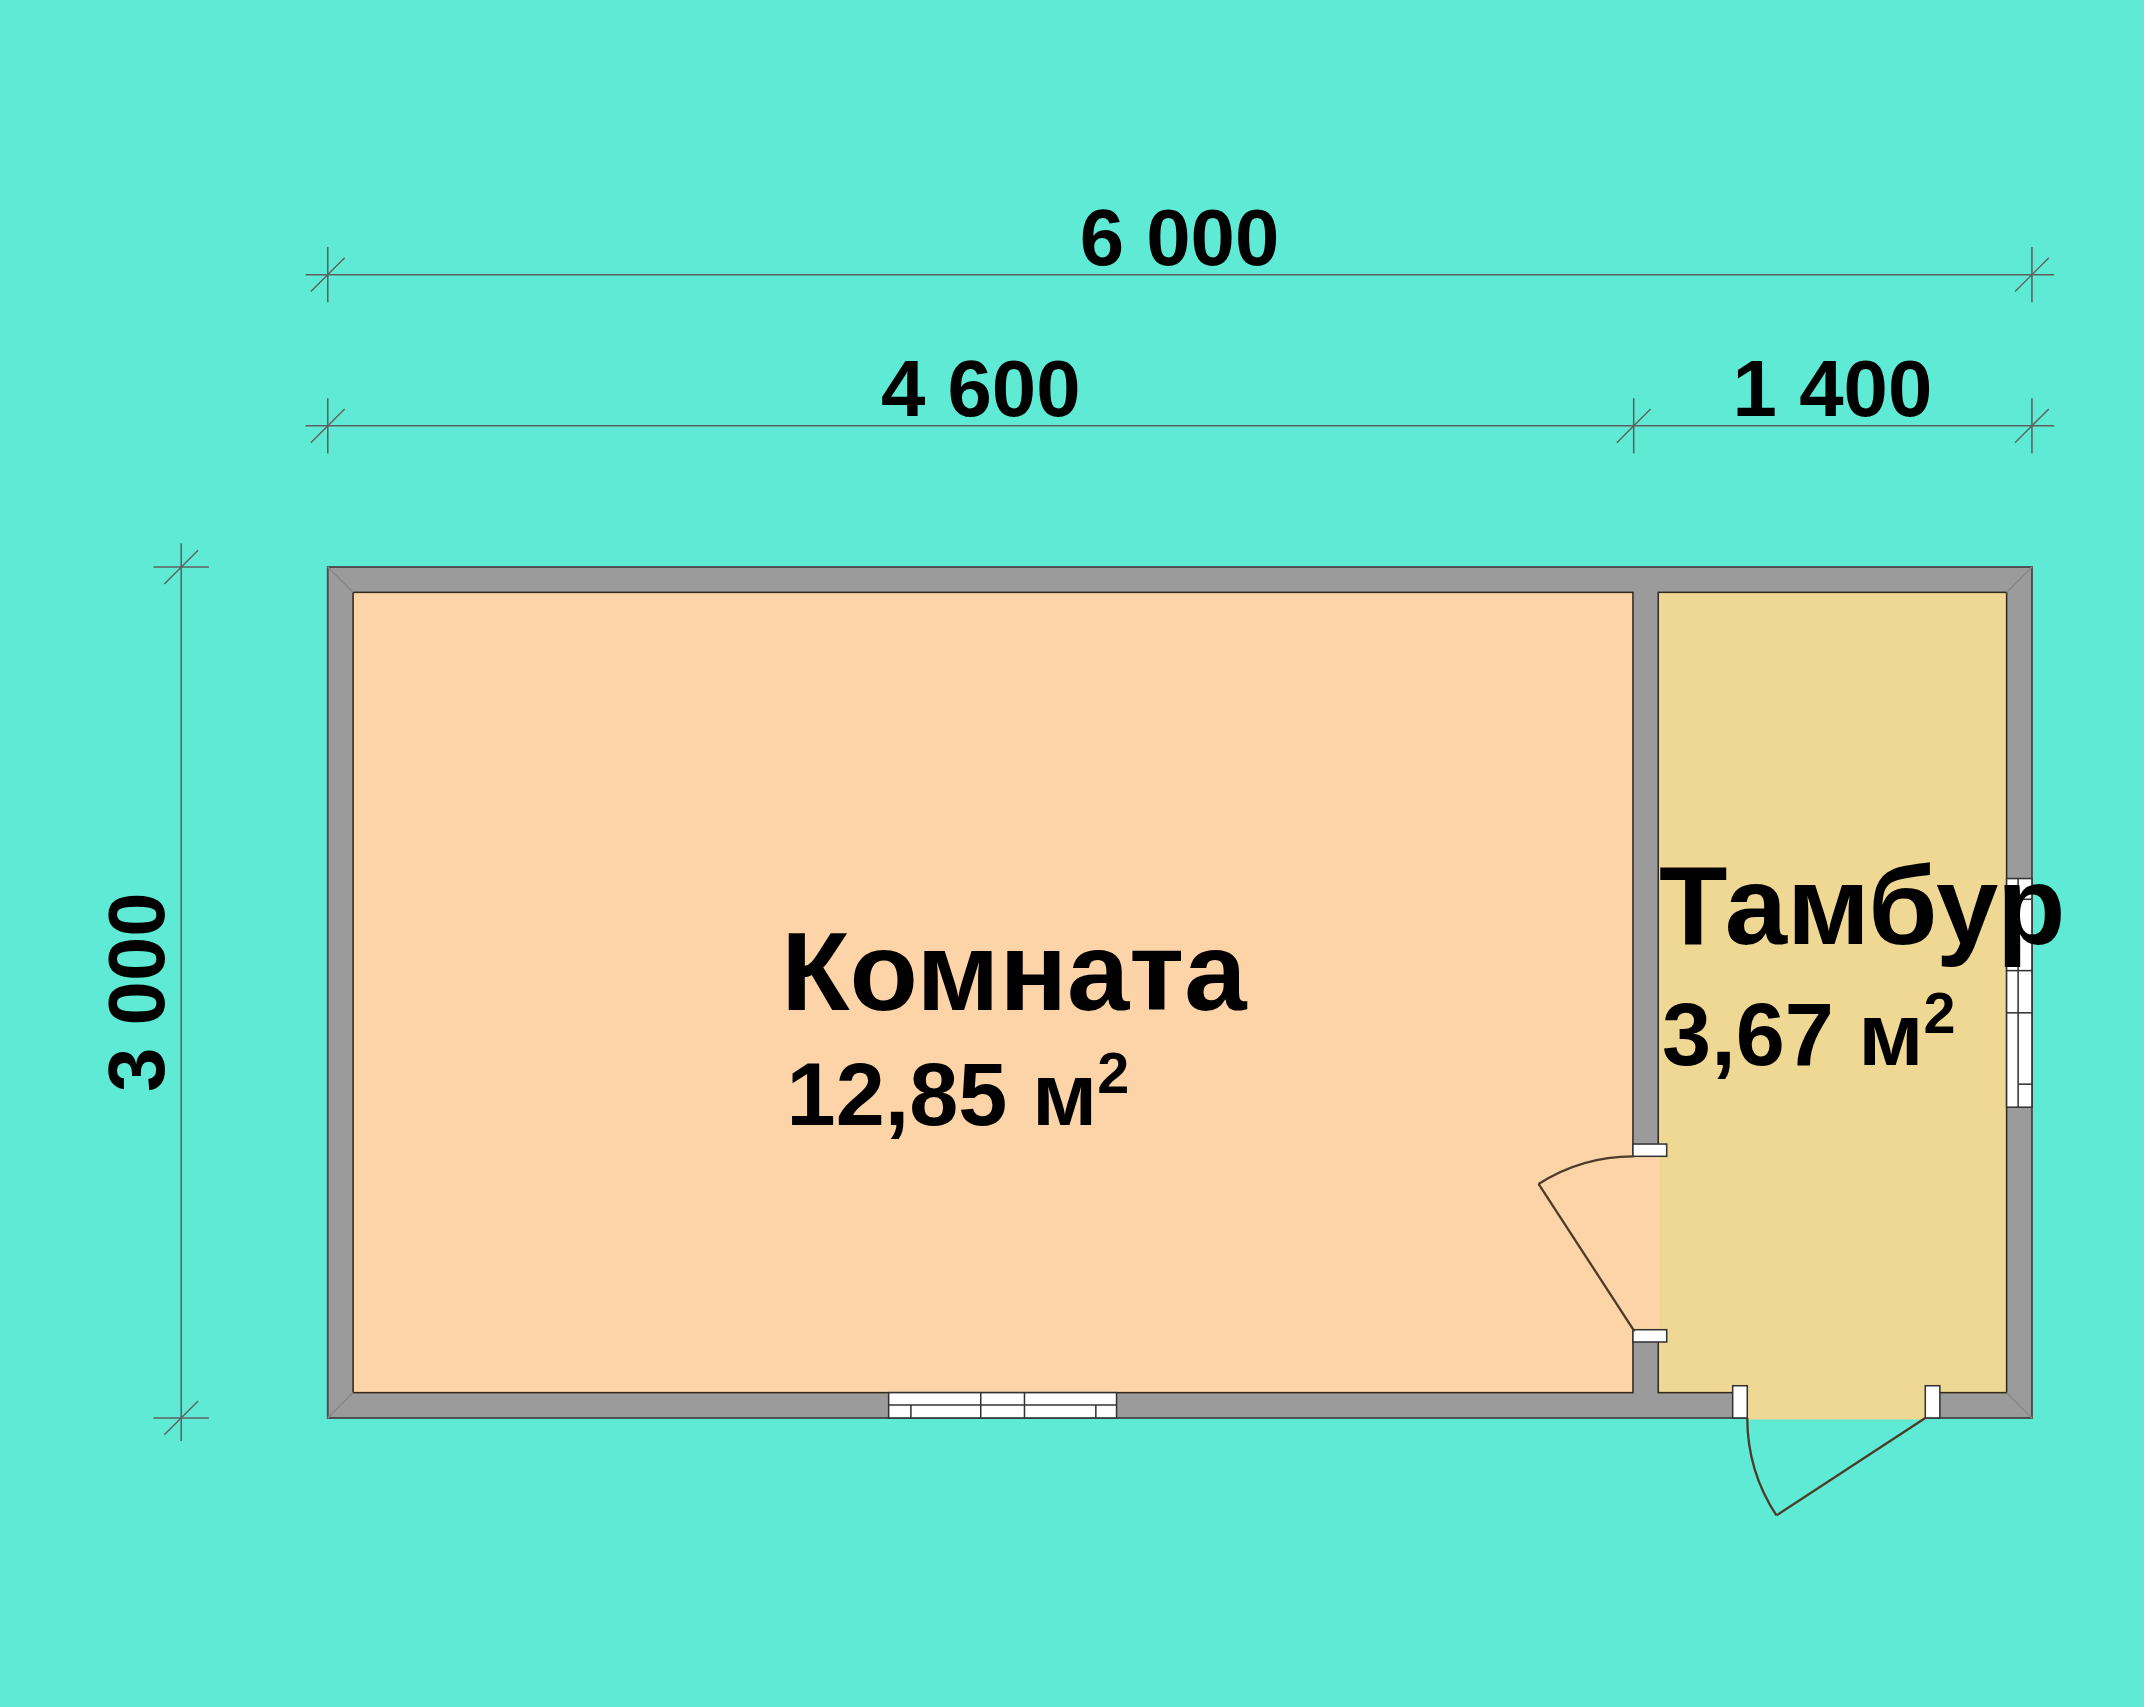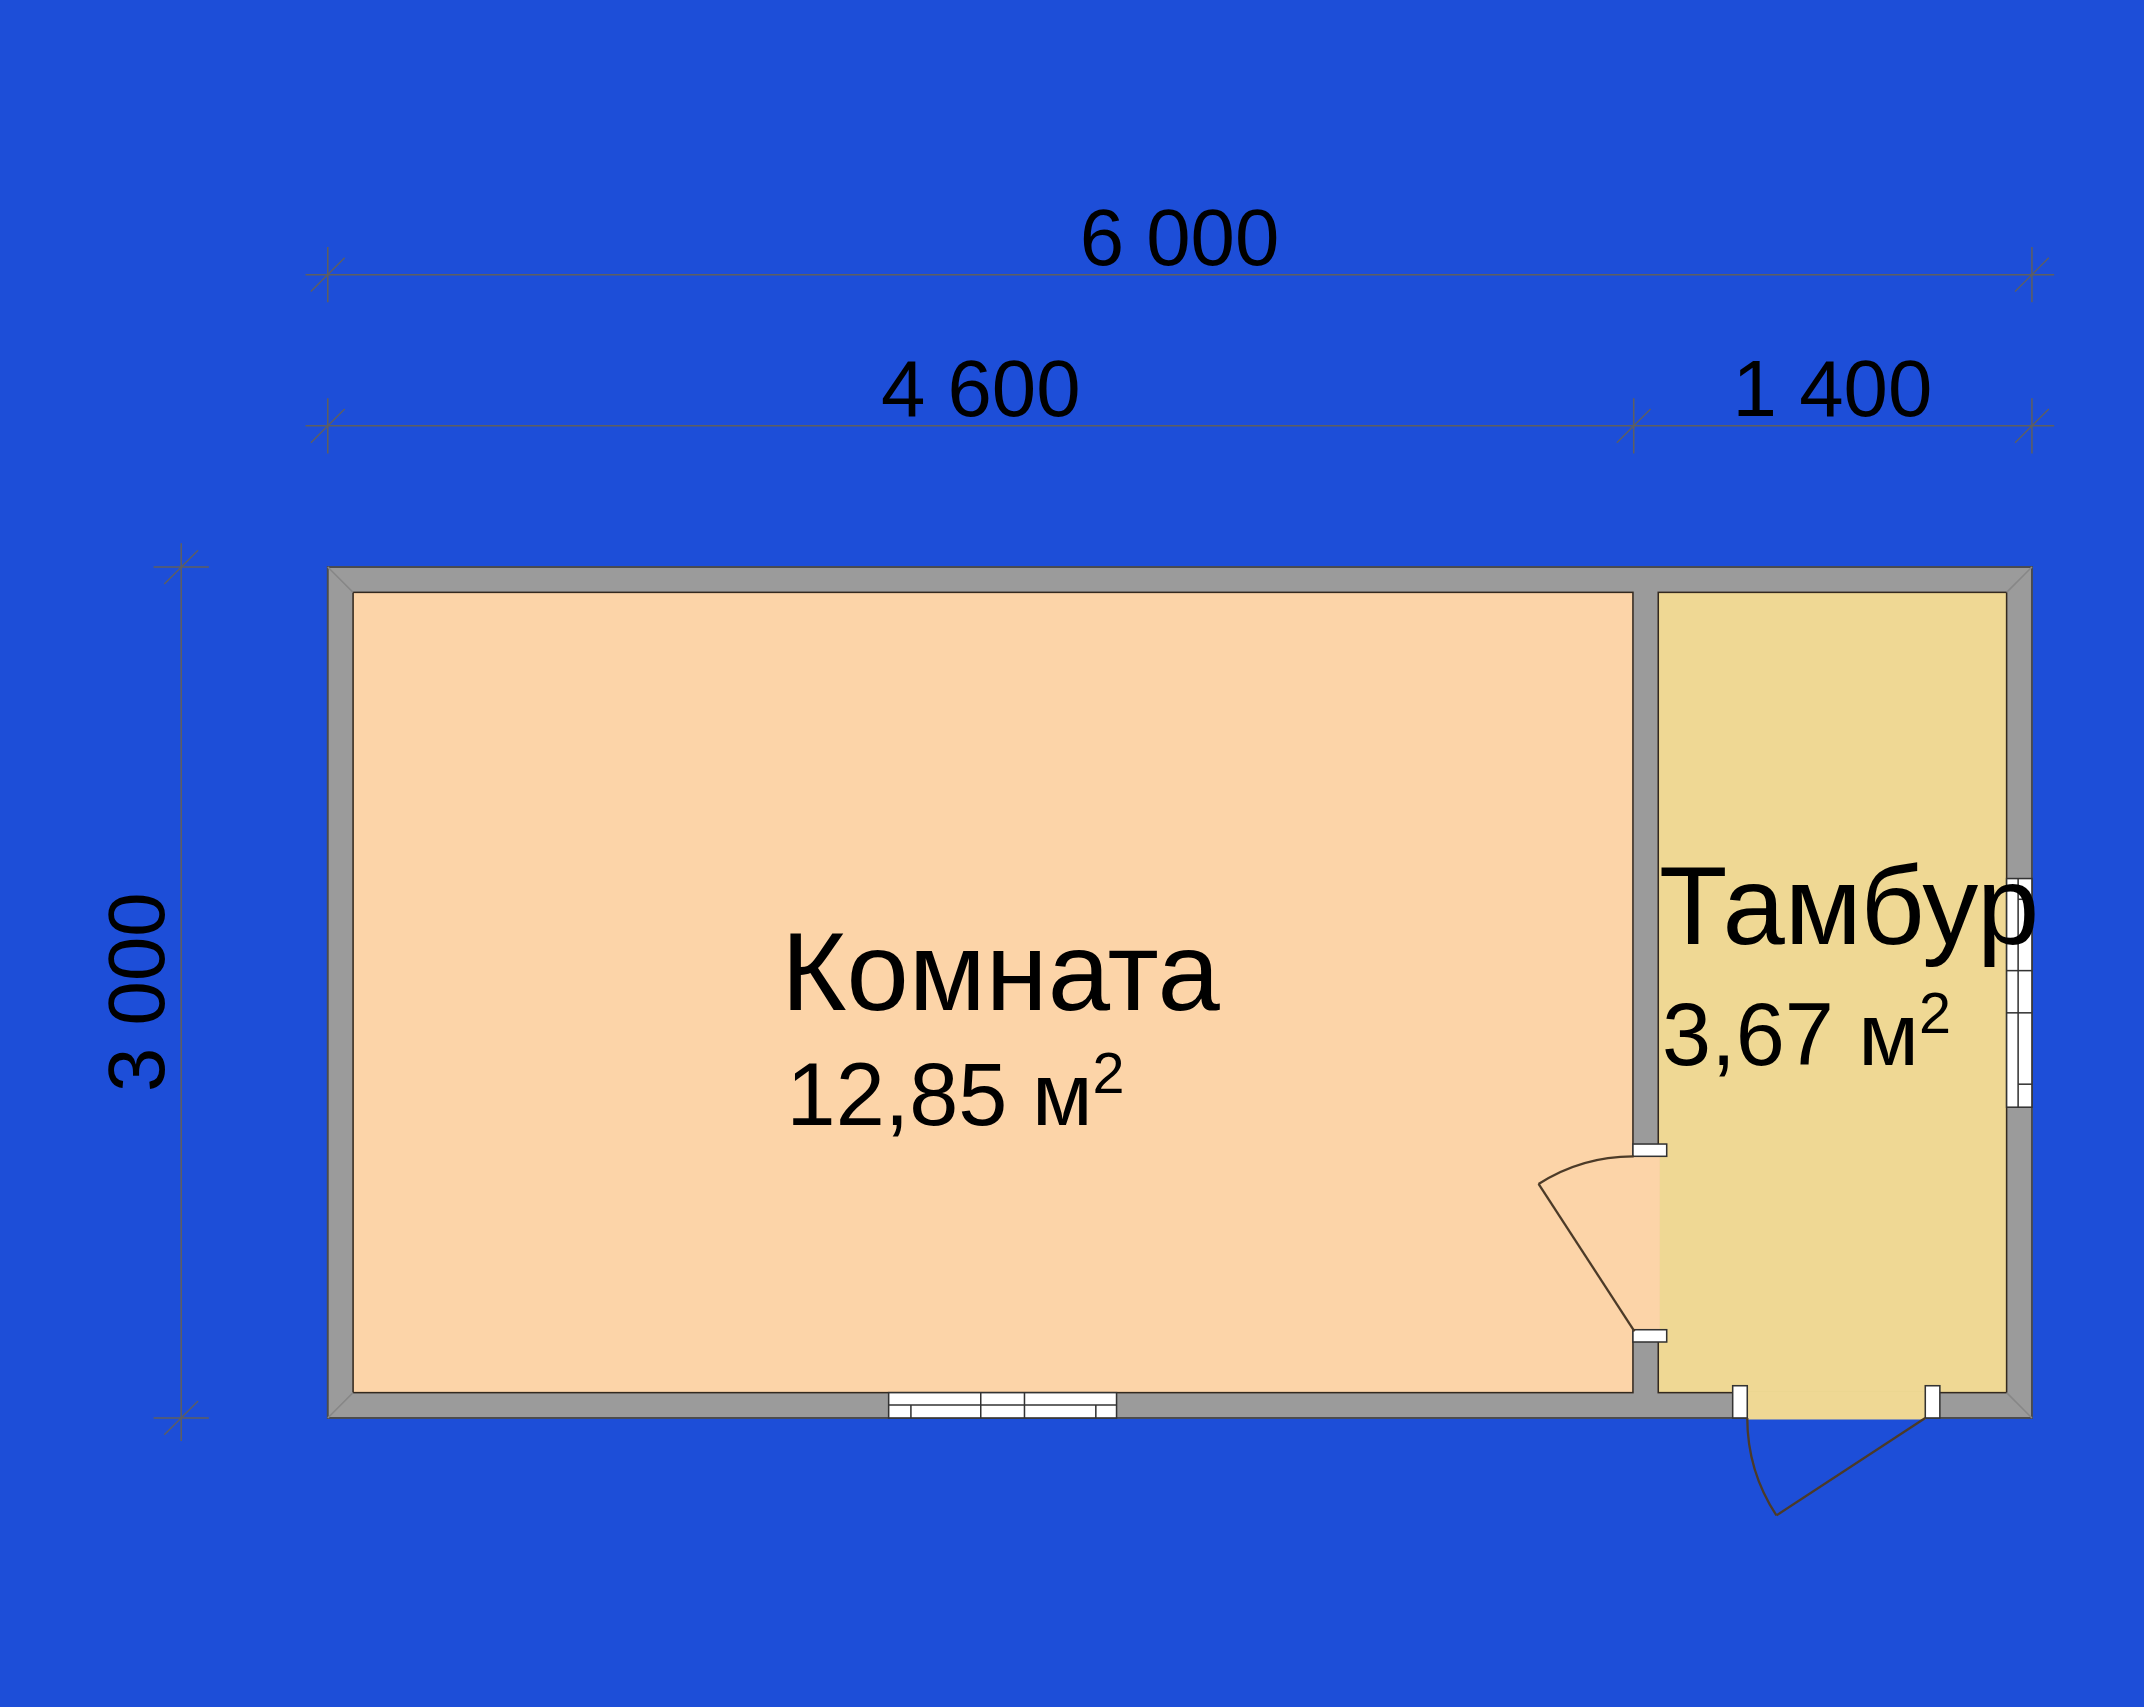--- a/index.html
+++ b/index.html
@@ -1,16 +1,16 @@
 <!DOCTYPE html>
 <html style="font-size:12.3px"><head>
 <meta charset="utf-8">
 <style>
   html,body{margin:0;padding:0;background:#ffffff;width:2151px;height:1708px;overflow:hidden;}
-  #plan-stage{position:relative;width:2144px;height:1708px;background:#1d4ed8;}
+  #plan-stage{position:relative;width:2144px;height:1708px;background:#5eead4;font-weight:bold;}
   svg{position:absolute;left:0;top:0;}
   .dim-line{stroke:#5f5f5f;stroke-width:2;fill:none;}
   .dim-ext{stroke:#5f5f5f;stroke-width:2;fill:none;}
   .dim-slash{stroke:#5f5f5f;stroke-width:1.8;fill:none;}
   .dim-text{font-family:"Liberation Sans",sans-serif;font-size:104px;fill:#000000;}
   .room-name{font-family:"Liberation Sans",sans-serif;font-size:146px;fill:#000000;}
   .room-area{font-family:"Liberation Sans",sans-serif;font-size:115px;fill:#000000;}
   .sup{font-size:75px;}
   .outer-wall{stroke:#4c4c4c;stroke-width:2.5;}
   .room-rect{stroke:#33291f;stroke-width:2;}

